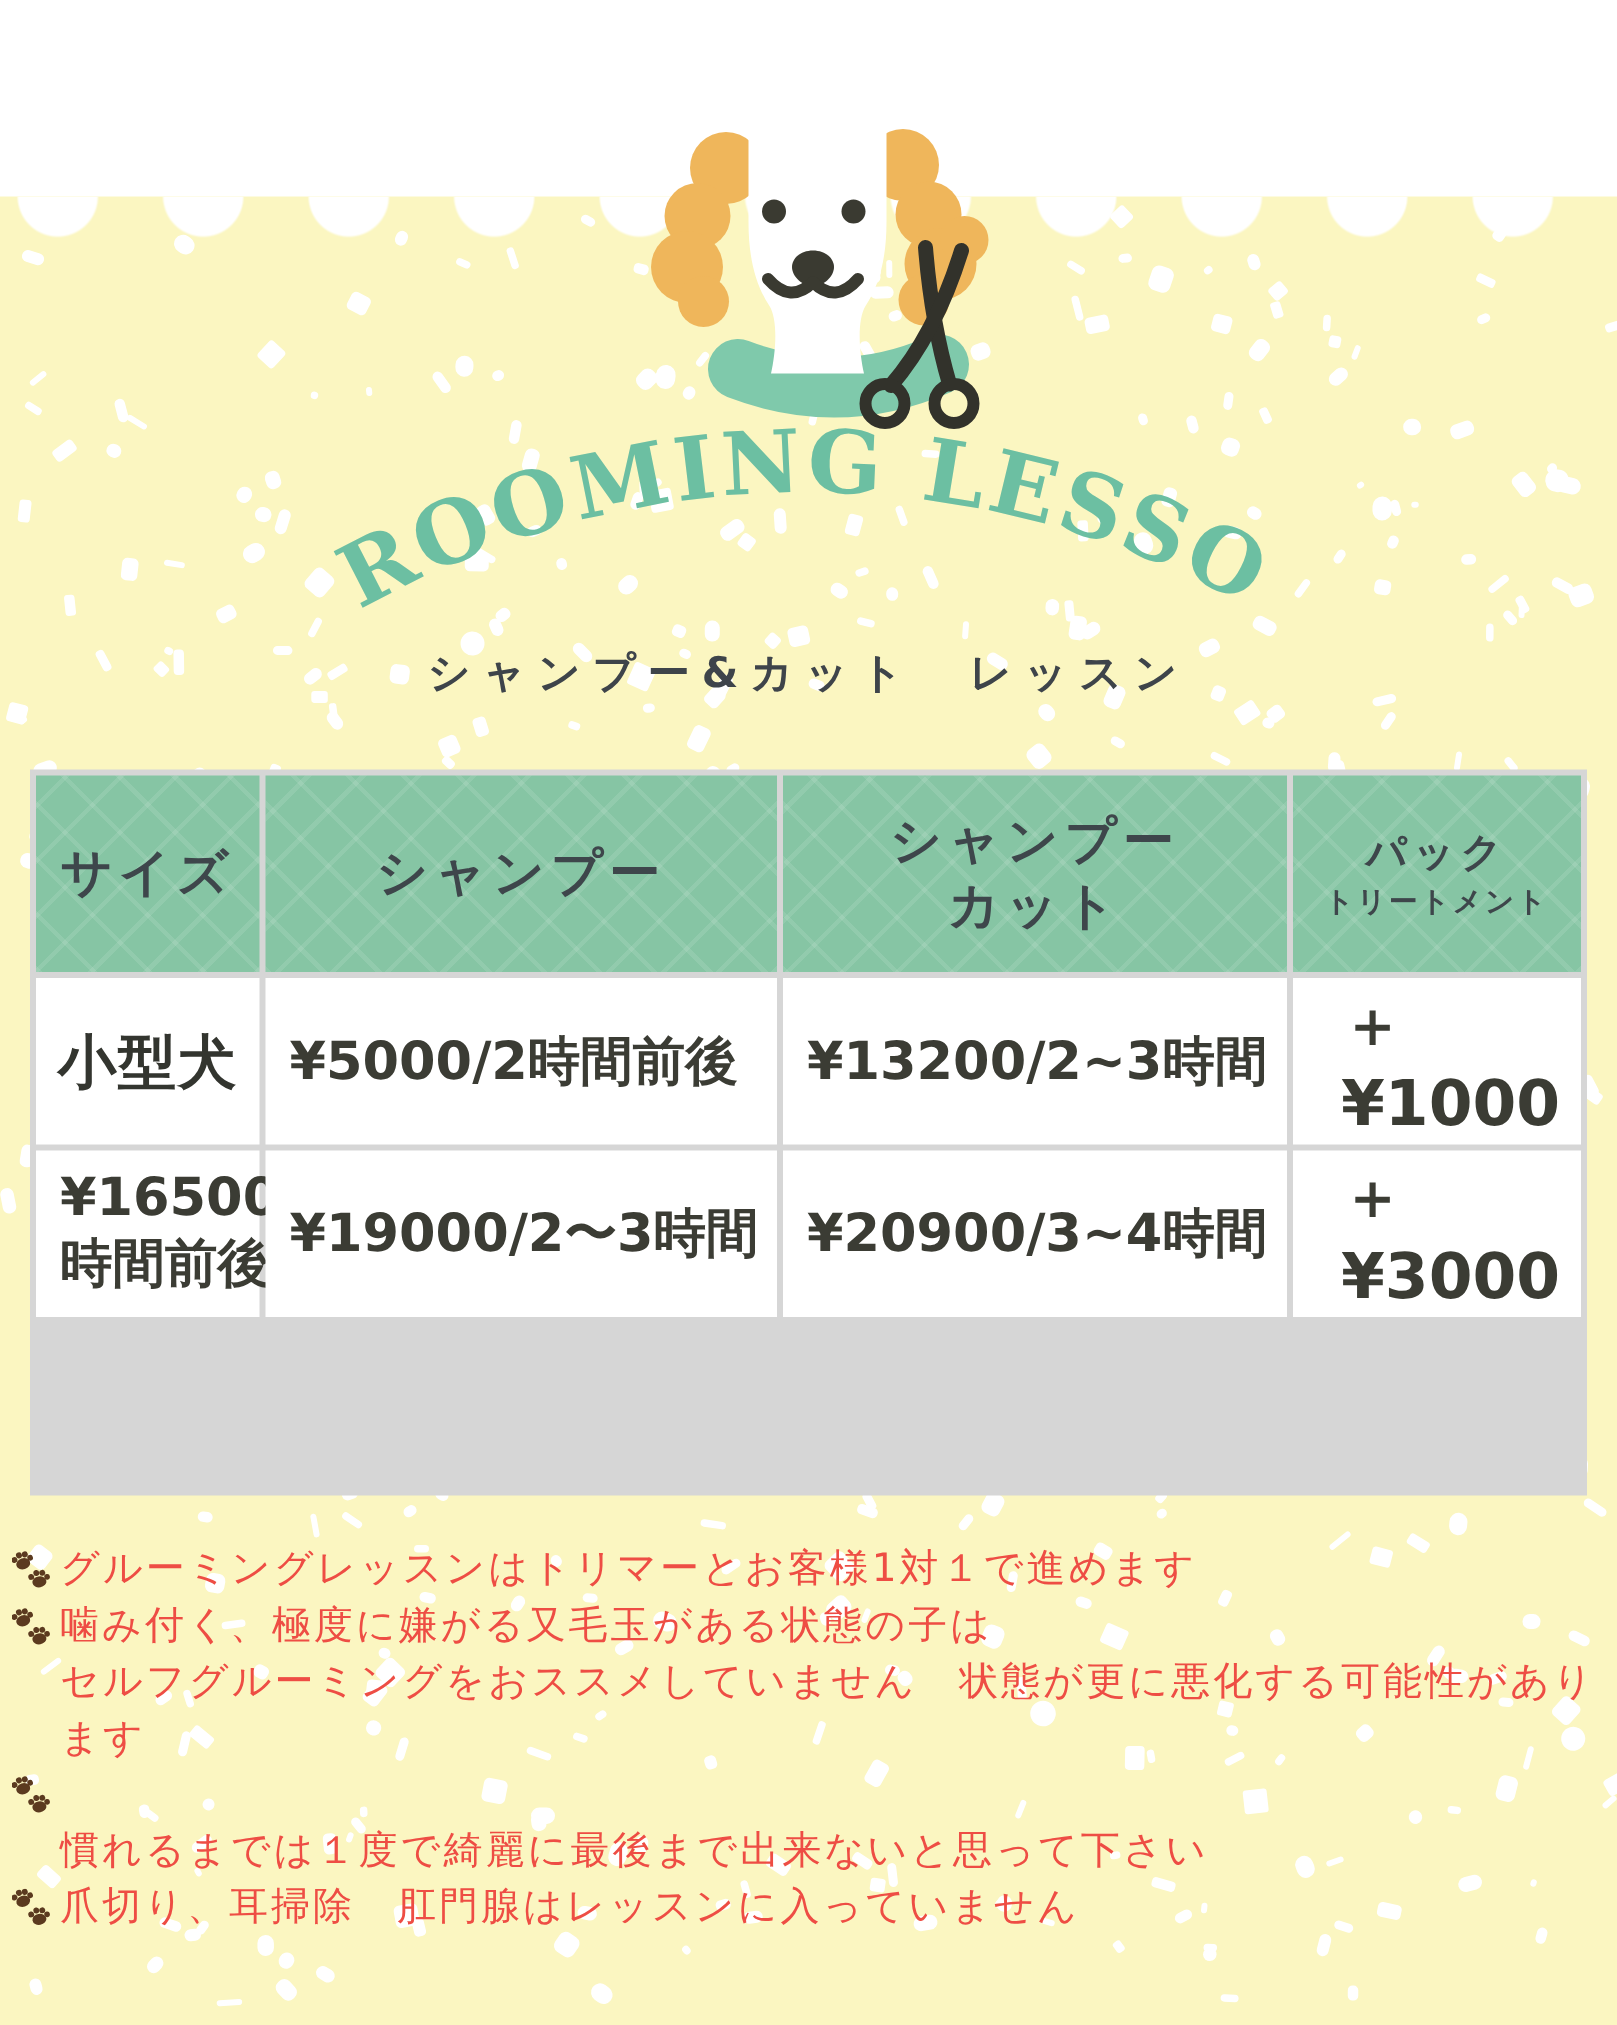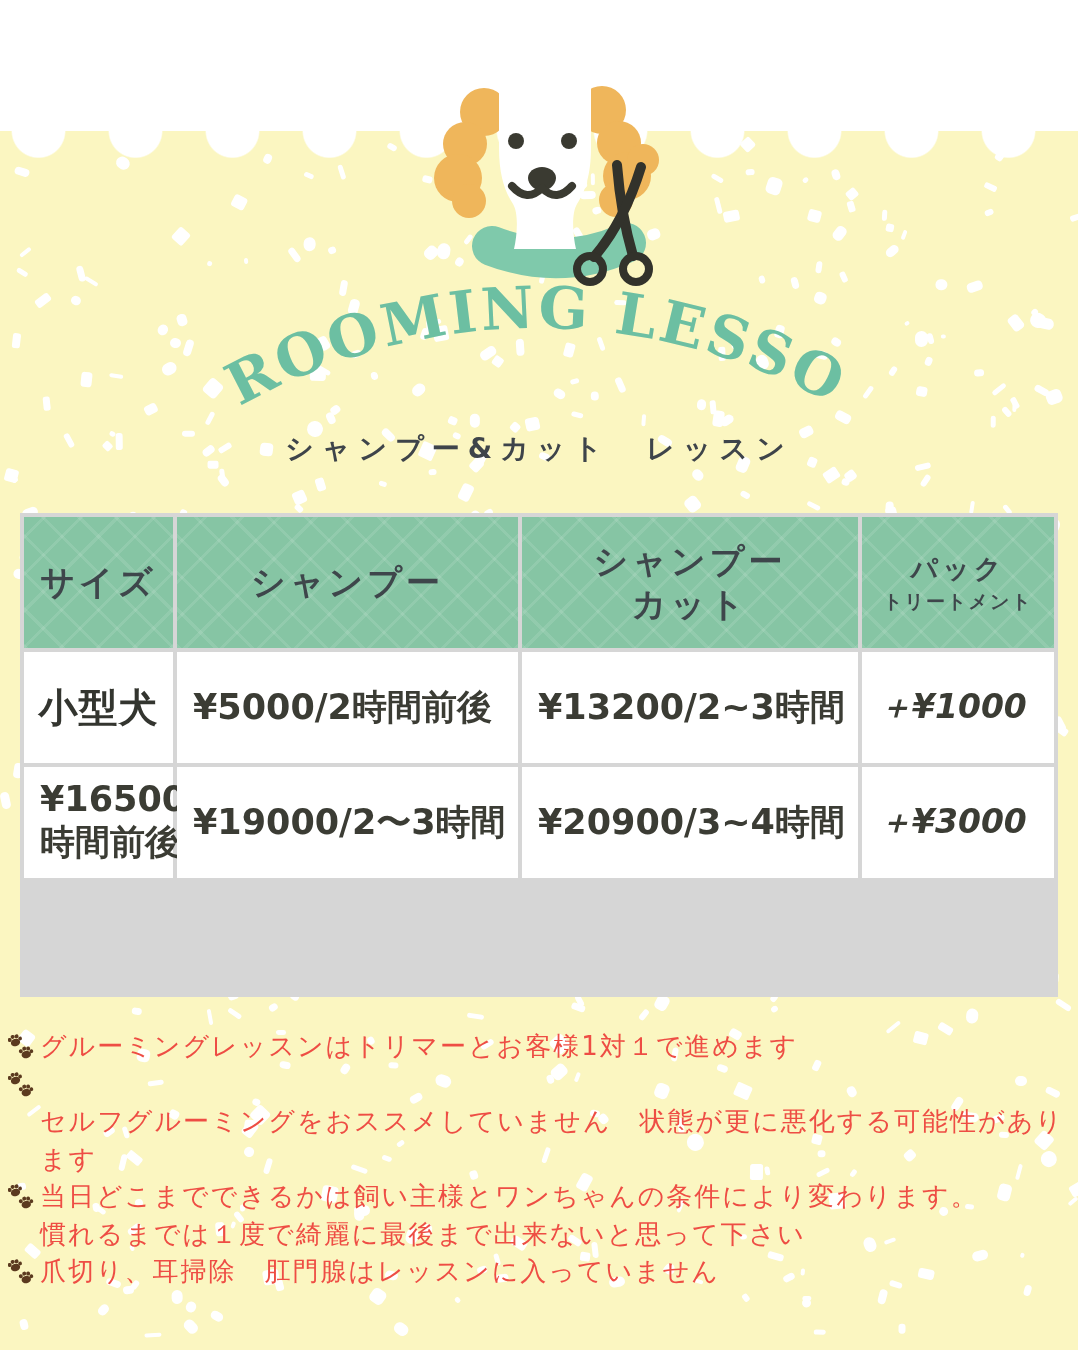--- a/index.html
+++ b/index.html
@@ -24,21 +24,21 @@
   .th{background:#86C5A4;color:#3E464B;display:flex;flex-direction:column;align-items:center;justify-content:center;
     font-weight:bold;font-size:34px;letter-spacing:4px;line-height:1.25;
     background-image:repeating-linear-gradient(45deg,rgba(255,255,255,0.10) 0 3px,rgba(255,255,255,0) 3px 26px),
                      repeating-linear-gradient(-45deg,rgba(255,255,255,0.10) 0 3px,rgba(255,255,255,0) 3px 26px);}
   .pre{white-space:pre-line;text-align:center;}
   .th .sub{font-size:19px;letter-spacing:2px;margin-top:4px;}
   .th-pack{font-size:27px;}
   .td{background:#ffffff;color:#3B3C34;font-weight:bold;display:flex;align-items:center;}
   .td-size{justify-content:center;font-size:39px;letter-spacing:1px;color:#33352F;}
   .td-price{font-size:35px;padding-left:16px;letter-spacing:0;}
-  .td-pack{font-size:33px;padding-left:17px;font-style:italic;}
+  .td-pack{font-size:42px;padding-left:32px;}
   
   .notes{position:absolute;left:8px;top:1028px;width:1062px;z-index:3;color:#EE4D44;
     font-size:26px;font-weight:500;letter-spacing:2px;}
   .note{position:relative;padding-left:32px;line-height:37.5px;min-height:37.5px;}
   .note .paw{position:absolute;left:0;top:6px;width:27px;height:28px;}
 </style>
 </head>
 <body>
 
 <div class="poster">
@@ -706,20 +706,21 @@
             </g>
             <g transform="translate(11 12) rotate(-10 7 7)">
               <ellipse cx="7" cy="8.6" rx="4.7" ry="3.7"></ellipse>
               <circle cx="2.2" cy="4.4" r="2"></circle>
               <circle cx="6" cy="2.4" r="2"></circle>
               <circle cx="9.9" cy="3" r="2"></circle>
               <circle cx="12.6" cy="6.2" r="1.9"></circle>
             </g>
           </g>
         </svg>
+      <span>噛み付く、極度に嫌がる又毛玉がある状態の子は</span>
     </div>
     <div class="note no-paw">
       
       <span>セルフグルーミングをおススメしていません　状態が更に悪化する可能性があります</span>
     </div>
     <div class="note">
       <svg class="paw" viewBox="0 0 27 28">
           <g fill="#5B3A1F">
             <g transform="rotate(-18 7 7)">
               <ellipse cx="7" cy="8.6" rx="4.7" ry="3.7"></ellipse>
@@ -730,21 +731,20 @@
             </g>
             <g transform="translate(11 12) rotate(-10 7 7)">
               <ellipse cx="7" cy="8.6" rx="4.7" ry="3.7"></ellipse>
               <circle cx="2.2" cy="4.4" r="2"></circle>
               <circle cx="6" cy="2.4" r="2"></circle>
               <circle cx="9.9" cy="3" r="2"></circle>
               <circle cx="12.6" cy="6.2" r="1.9"></circle>
             </g>
           </g>
         </svg>
-      <span>当日どこまでできるかは飼い主様とワンちゃんの条件により変わります。</span>
     </div>
     <div class="note no-paw">
       
       <span>慣れるまでは１度で綺麗に最後まで出来ないと思って下さい</span>
     </div>
     <div class="note">
       <svg class="paw" viewBox="0 0 27 28">
           <g fill="#5B3A1F">
             <g transform="rotate(-18 7 7)">
               <ellipse cx="7" cy="8.6" rx="4.7" ry="3.7"></ellipse>

